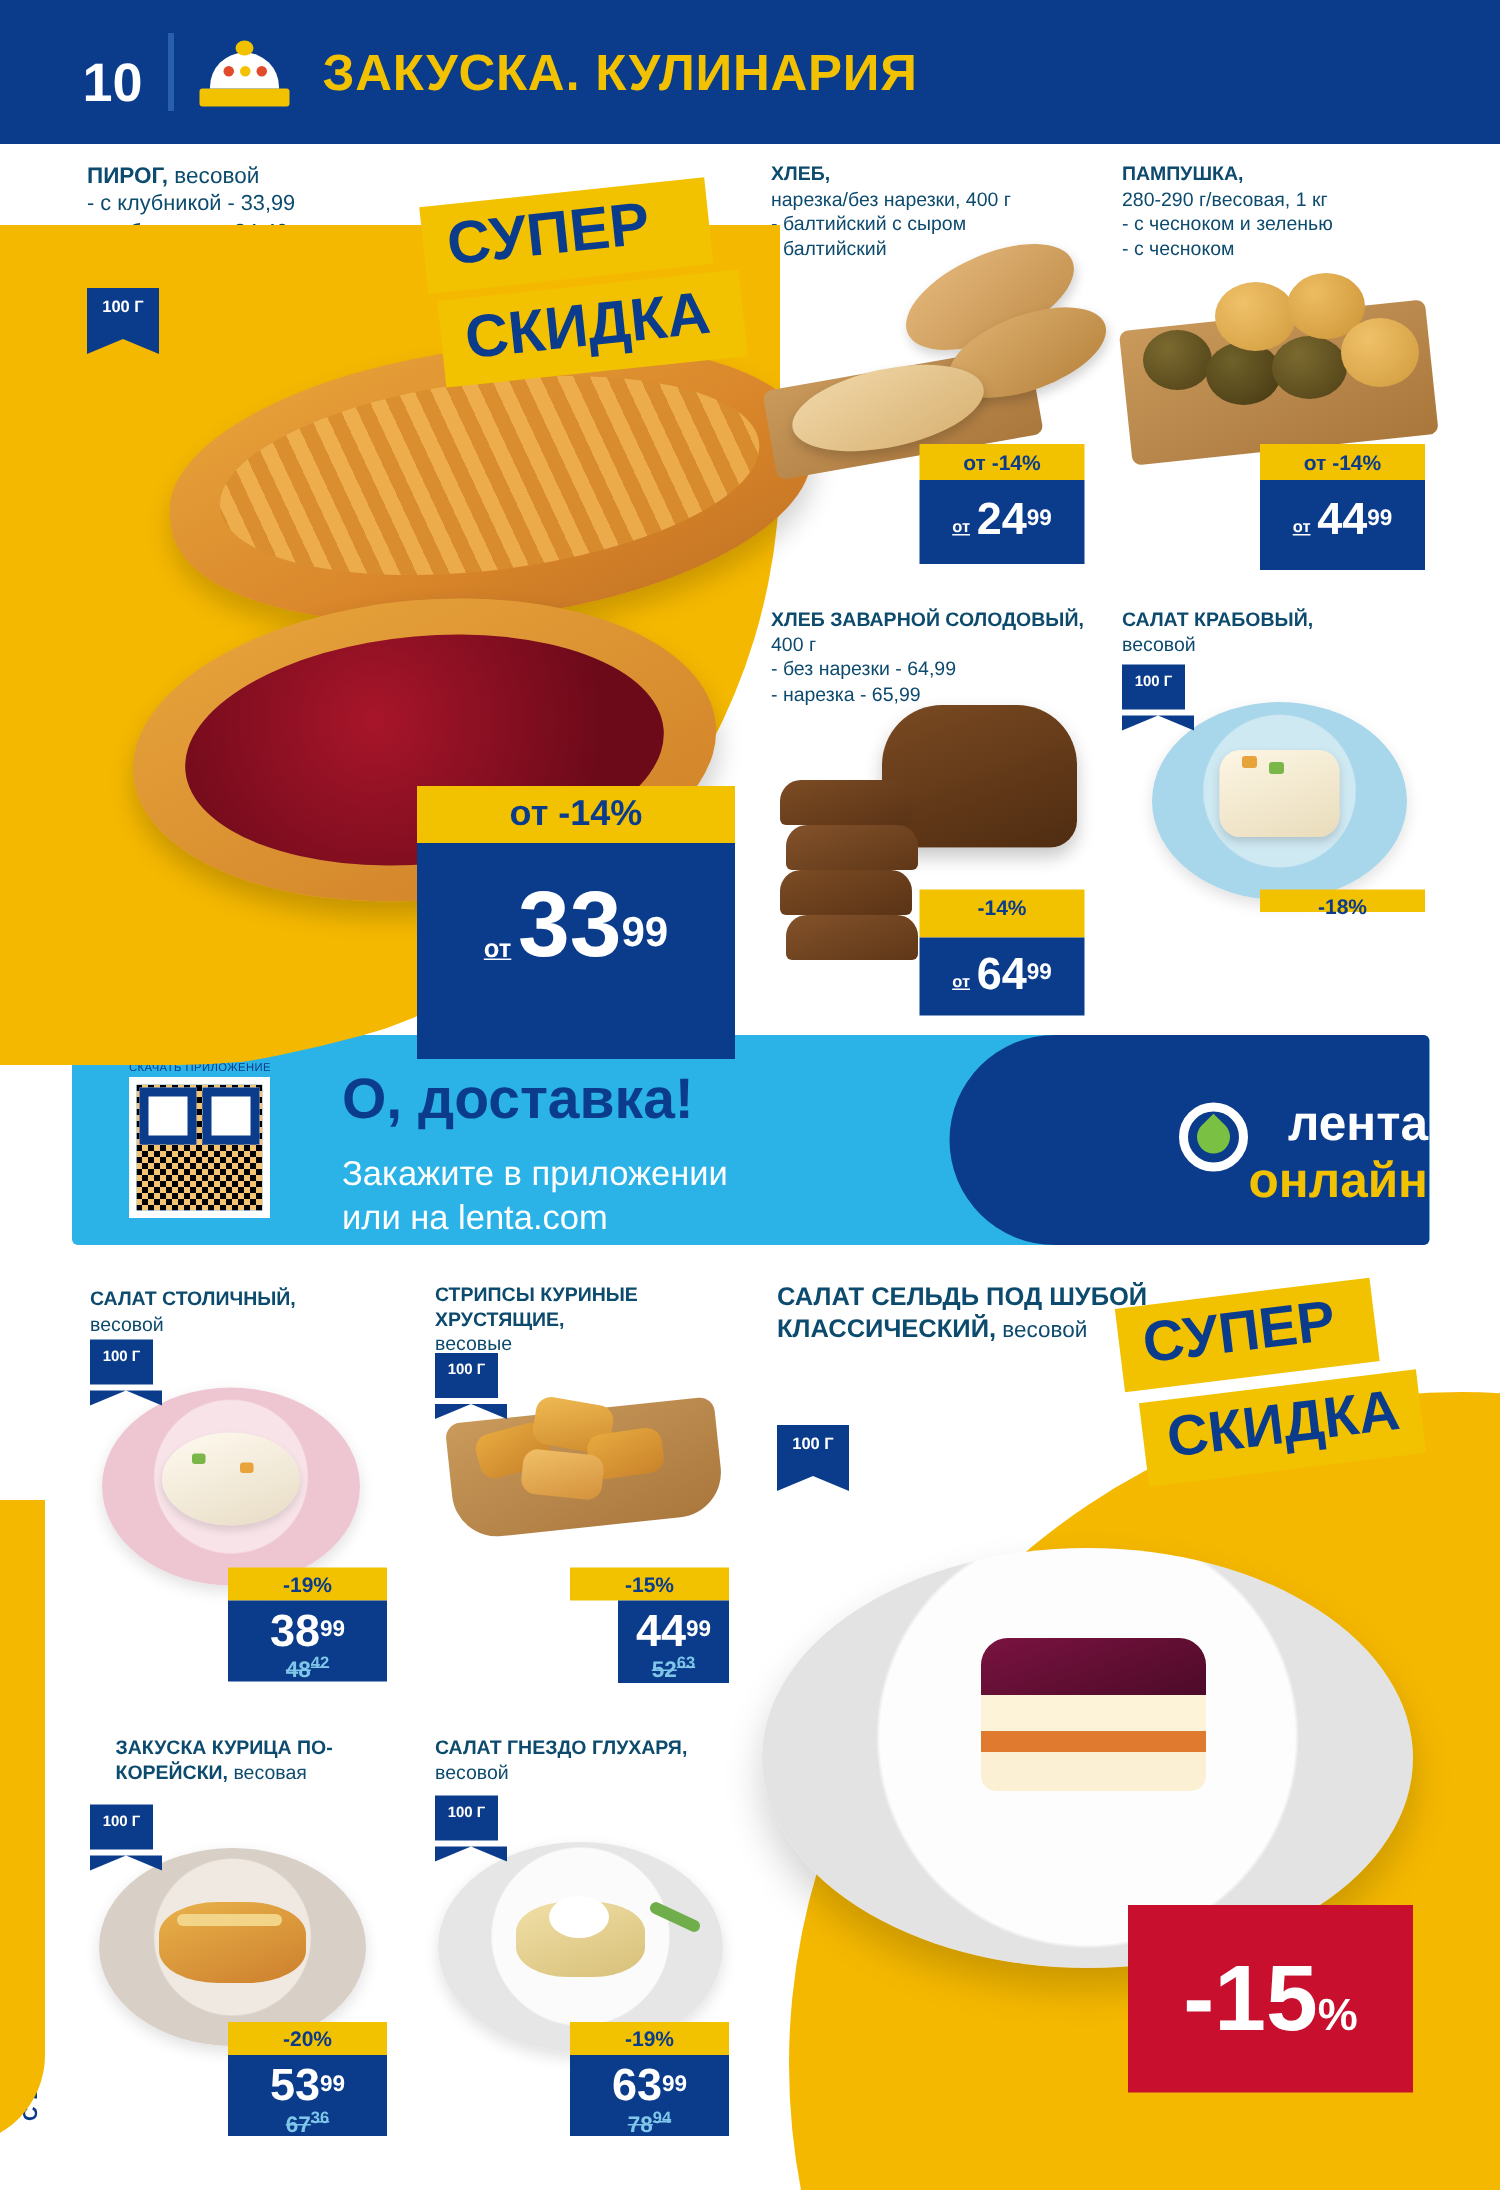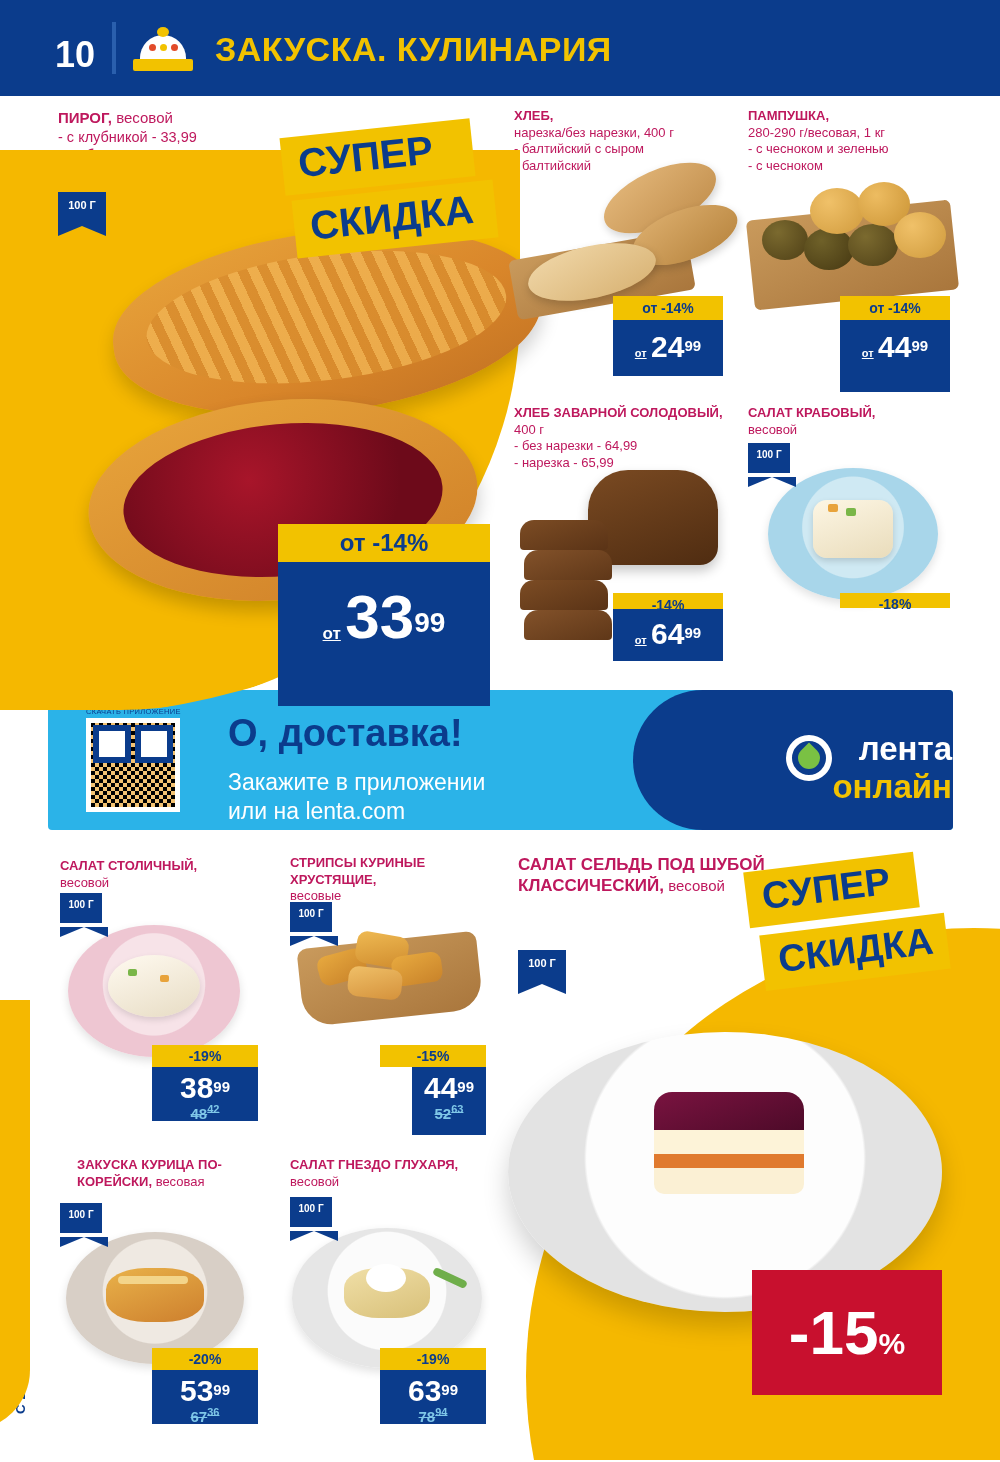--- a/index.html
+++ b/index.html
@@ -61,21 +61,21 @@
     width: 700px;
     transform: rotate(-90deg);
     transform-origin: center;
     font-size: 13.5px; font-weight: bold; color: #0b3c8c; letter-spacing: 0.5px;
     text-align: center;
   }
 
   
   .prod-title {
     position: absolute;
-    font-size: 13px; color: #be185d; line-height: 1.28;
+    font-size: 13px; color: #0c4a6e; line-height: 1.28;
   }
   .prod-title b { font-weight: bold; }
 
   .badge100 {
     position: absolute; width: 48px; height: 34px;
     background: #0b3c8c; color: #fff;
     font-size: 11px; font-weight: bold;
     text-align: center; padding-top: 7px;
     z-index: 6;
   }
@@ -284,21 +284,21 @@
   <div style="position:absolute;left:10px;top:42px;width:46px;height:40px;border-radius:50%;background:radial-gradient(circle at 35% 30%,#7b6a2f,#4e3f16);"></div>
   <div style="position:absolute;left:52px;top:50px;width:50px;height:42px;border-radius:50%;background:radial-gradient(circle at 35% 30%,#6f6129,#453711);"></div>
   <div style="position:absolute;left:96px;top:46px;width:50px;height:42px;border-radius:50%;background:radial-gradient(circle at 35% 30%,#7b6a2f,#4e3f16);"></div>
   <div style="position:absolute;left:58px;top:10px;width:54px;height:46px;border-radius:50%;background:radial-gradient(circle at 35% 30%,#f0c169,#d09a3c);"></div>
   <div style="position:absolute;left:106px;top:4px;width:52px;height:44px;border-radius:50%;background:radial-gradient(circle at 35% 30%,#edbc61,#cb9435);"></div>
   <div style="position:absolute;left:142px;top:34px;width:52px;height:46px;border-radius:50%;background:radial-gradient(circle at 35% 30%,#f0c169,#cf9a3c);"></div>
 </div>
 
 <div class="price-block" style="left:840px; top:296px; width:110px;">
   <div class="disc" style="height:24px; line-height:24px; font-size:14px;">от -14%</div>
-  <div class="price" style="height:72px; padding-top:12px;">
+  <div class="price" style="height:60px; padding-top:12px;">
     <span class="ot" style="font-size:11px;">от</span>
     <span class="rub" style="font-size:30px;">44</span><span class="kop" style="font-size:15px;">99</span>
   </div>
 </div>
 
 <div class="prod-title" style="left:514px; top:405px; width:215px;">
   <b>ХЛЕБ ЗАВАРНОЙ СОЛОДОВЫЙ,</b><br>
   <span>400 г</span><br>
   <span>- без нарезки - 64,99</span><br>
   <span>- нарезка - 65,99</span>
@@ -306,21 +306,21 @@
 <div class="food" style="left:588px; top:470px; width:130px; height:95px; border-radius:40px 40px 18px 18px;
             background:linear-gradient(160deg,#7a4a22,#4f2c11); box-shadow:0 6px 12px rgba(0,0,0,.22);"></div>
 <div class="food" style="left:520px; top:520px; width:90px; height:120px;">
   <div style="position:absolute;left:0;top:0;width:88px;height:30px;border-radius:14px 14px 4px 4px;background:linear-gradient(160deg,#7c4c24,#5a3316);"></div>
   <div style="position:absolute;left:4px;top:30px;width:88px;height:30px;border-radius:14px 14px 4px 4px;background:linear-gradient(160deg,#83522a,#5f3718);"></div>
   <div style="position:absolute;left:0;top:60px;width:88px;height:30px;border-radius:14px 14px 4px 4px;background:linear-gradient(160deg,#7c4c24,#5a3316);"></div>
   <div style="position:absolute;left:4px;top:90px;width:88px;height:30px;border-radius:14px 14px 4px 4px;background:linear-gradient(160deg,#83522a,#5f3718);"></div>
 </div>
 
 <div class="price-block" style="left:613px; top:593px; width:110px;">
-  <div class="disc" style="height:16px; line-height:24px; font-size:14px;">-14%</div>
+  <div class="disc" style="height:32px; line-height:24px; font-size:14px;">-14%</div>
   <div class="price" style="height:52px; padding-top:10px;">
     <span class="ot" style="font-size:11px;">от</span>
     <span class="rub" style="font-size:30px;">64</span><span class="kop" style="font-size:15px;">99</span>
   </div>
 </div>
 
 <div class="prod-title" style="left:748px; top:405px; width:200px;">
   <b>САЛАТ КРАБОВЫЙ,</b><br>
   <span>весовой</span>
 </div>
@@ -378,21 +378,21 @@
 <div class="badge100" style="left:290px; top:902px; width:42px; height:30px; font-size:10px; padding-top:6px;">100 Г</div>
 <div class="food board" style="left:300px; top:940px; width:180px; height:78px; border-radius:10px 10px 30px 30px; transform:rotate(-6deg);"></div>
 <div class="food" style="left:312px; top:928px; width:150px; height:76px;">
   <div style="position:absolute;left:6px;top:24px;width:48px;height:30px;border-radius:10px;background:linear-gradient(160deg,#e7a93f,#c9832a);transform:rotate(-15deg);"></div>
   <div style="position:absolute;left:44px;top:6px;width:52px;height:32px;border-radius:10px;background:linear-gradient(160deg,#efba53,#cf8b2d);transform:rotate(10deg);"></div>
   <div style="position:absolute;left:80px;top:26px;width:50px;height:30px;border-radius:10px;background:linear-gradient(160deg,#e7a93f,#c9832a);transform:rotate(-8deg);"></div>
   <div style="position:absolute;left:36px;top:40px;width:54px;height:30px;border-radius:10px;background:linear-gradient(160deg,#f0c068,#d4913b);transform:rotate(6deg);"></div>
 </div>
 <div class="price-block" style="left:380px; top:1045px; width:106px;">
   <div class="disc" style="height:22px; line-height:22px; font-size:14px;">-15%</div>
-  <div class="price" style="height:68px; padding-top:6px;margin-left:32px;">
+  <div class="price" style="height:55px; padding-top:6px;margin-left:32px;">
     <span class="rub" style="font-size:30px;">44</span><span class="kop" style="font-size:15px;">99</span>
     <div class="oldprice" style="font-size:15px;">
       <span>52</span><span style="font-size:11px; vertical-align:super;">63</span>
     </div>
   </div>
 </div>
 
 <div class="prod-title" style="left:77px; top:1157px; width:200px;">
   <b>ЗАКУСКА КУРИЦА ПО-КОРЕЙСКИ,</b><span> весовая</span>
 </div>

